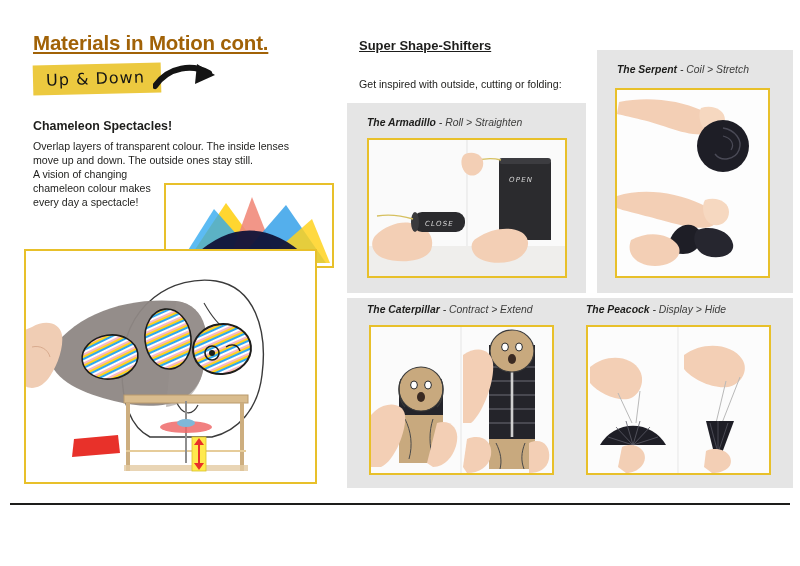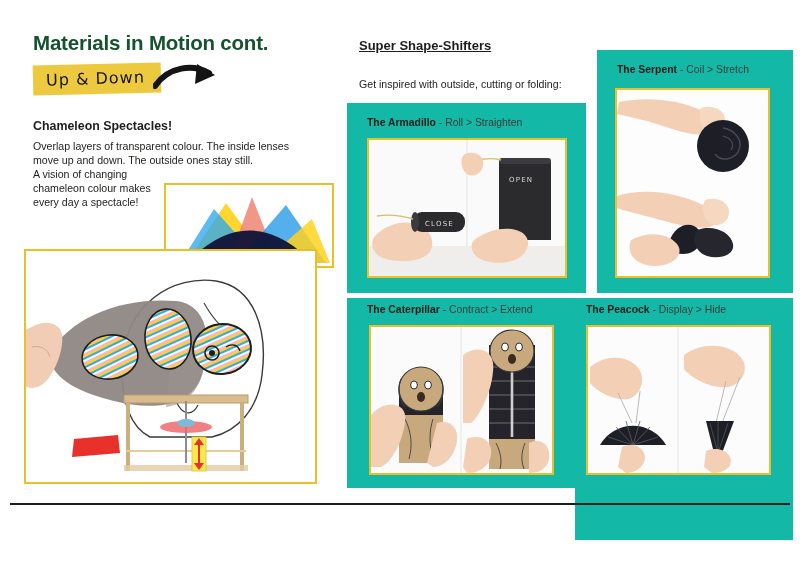--- a/index.html
+++ b/index.html
@@ -13,21 +13,22 @@
     overflow:hidden;
   }
 
   
   #page { position:absolute; inset:0; }
 
   
   .title {
     position:absolute; left:33px; top:31px;
     font-size:20.5px; font-weight:bold; letter-spacing:-0.2px;
-    color:#14532d;
+    color:#a16207;
+    text-decoration:underline;
   }
 
   .hl-wrap { position:absolute; left:33px; top:62px; width:200px; height:36px; }
   .hl-band {
     position:absolute; left:0; top:2px; width:128px; height:30px;
     background:#ecc93f; transform:rotate(-1.4deg);
   }
   .hl-text {
     position:absolute; left:13px; top:7px;
     font-size:16px; color:#141414;
@@ -64,21 +65,21 @@
   
   .sec-head {
     position:absolute; left:359px; top:38px;
     font-size:13px; font-weight:bold;text-decoration:underline;
   }
   .sec-sub {
     position:absolute; left:359px; top:78px;
     font-size:10.6px;
   }
 
-  .panel { position:absolute; background:#14b8a6; }
+  .panel { position:absolute; background:#e5e5e5;font-style:italic; }
 
   .card-label {
     position:absolute; font-size:10.4px; white-space:nowrap;
   }
   .card-label b { font-weight:bold; }
   .card-label span { color:#3c3c3b; }
 
   .photo-frame {
     position:absolute; border:2px solid #e8c02a; background:#fff; overflow:hidden;
   }
@@ -272,21 +273,21 @@
         <ellipse cx="134" cy="20" rx="3.4" ry="4" fill="#fff" stroke="#2a2a2a" stroke-width="1"></ellipse>
         <ellipse cx="148" cy="20" rx="3.4" ry="4" fill="#fff" stroke="#2a2a2a" stroke-width="1"></ellipse>
         <ellipse cx="141" cy="32" rx="4" ry="5" fill="#3a2a22"></ellipse>
         <path d="M92 28 C106 18, 120 22, 122 36 C124 54, 112 86, 100 96 L92 96 Z" fill="#f3cfb5"></path>
         <path d="M96 112 C110 106, 122 114, 120 128 C118 140, 108 146, 96 146 L92 140 Z" fill="#f3cfb5"></path>
         <path d="M158 116 C170 110, 180 118, 178 132 C176 142, 168 146, 158 146 Z" fill="#f3cfb5"></path>
       </svg>
     </div>
   </div>
 
-  <div class="panel" style="left:575px; top:298px; width:218px; height:242px;">
+  <div class="panel" style="left:575px; top:298px; width:218px; height:190px;">
     <div class="card-label" style="left:11px; top:6px;">
       <b>The Peacock</b>
       <span>- Display &gt; Hide</span>
     </div>
     <div class="photo-frame" style="left:11px; top:27px; width:185px; height:150px;">
       <svg width="181" height="146" viewBox="0 0 181 146">
         <rect width="181" height="146" fill="#fcfcfc"></rect>
         <line x1="90" y1="0" x2="90" y2="146" stroke="#e7e7e7" stroke-width="1"></line>
 
         <path d="M2 40 C18 26, 44 28, 52 44 C58 56, 50 70, 40 72 C28 74, 10 66, 2 56 Z" fill="#f3cfb5"></path>

